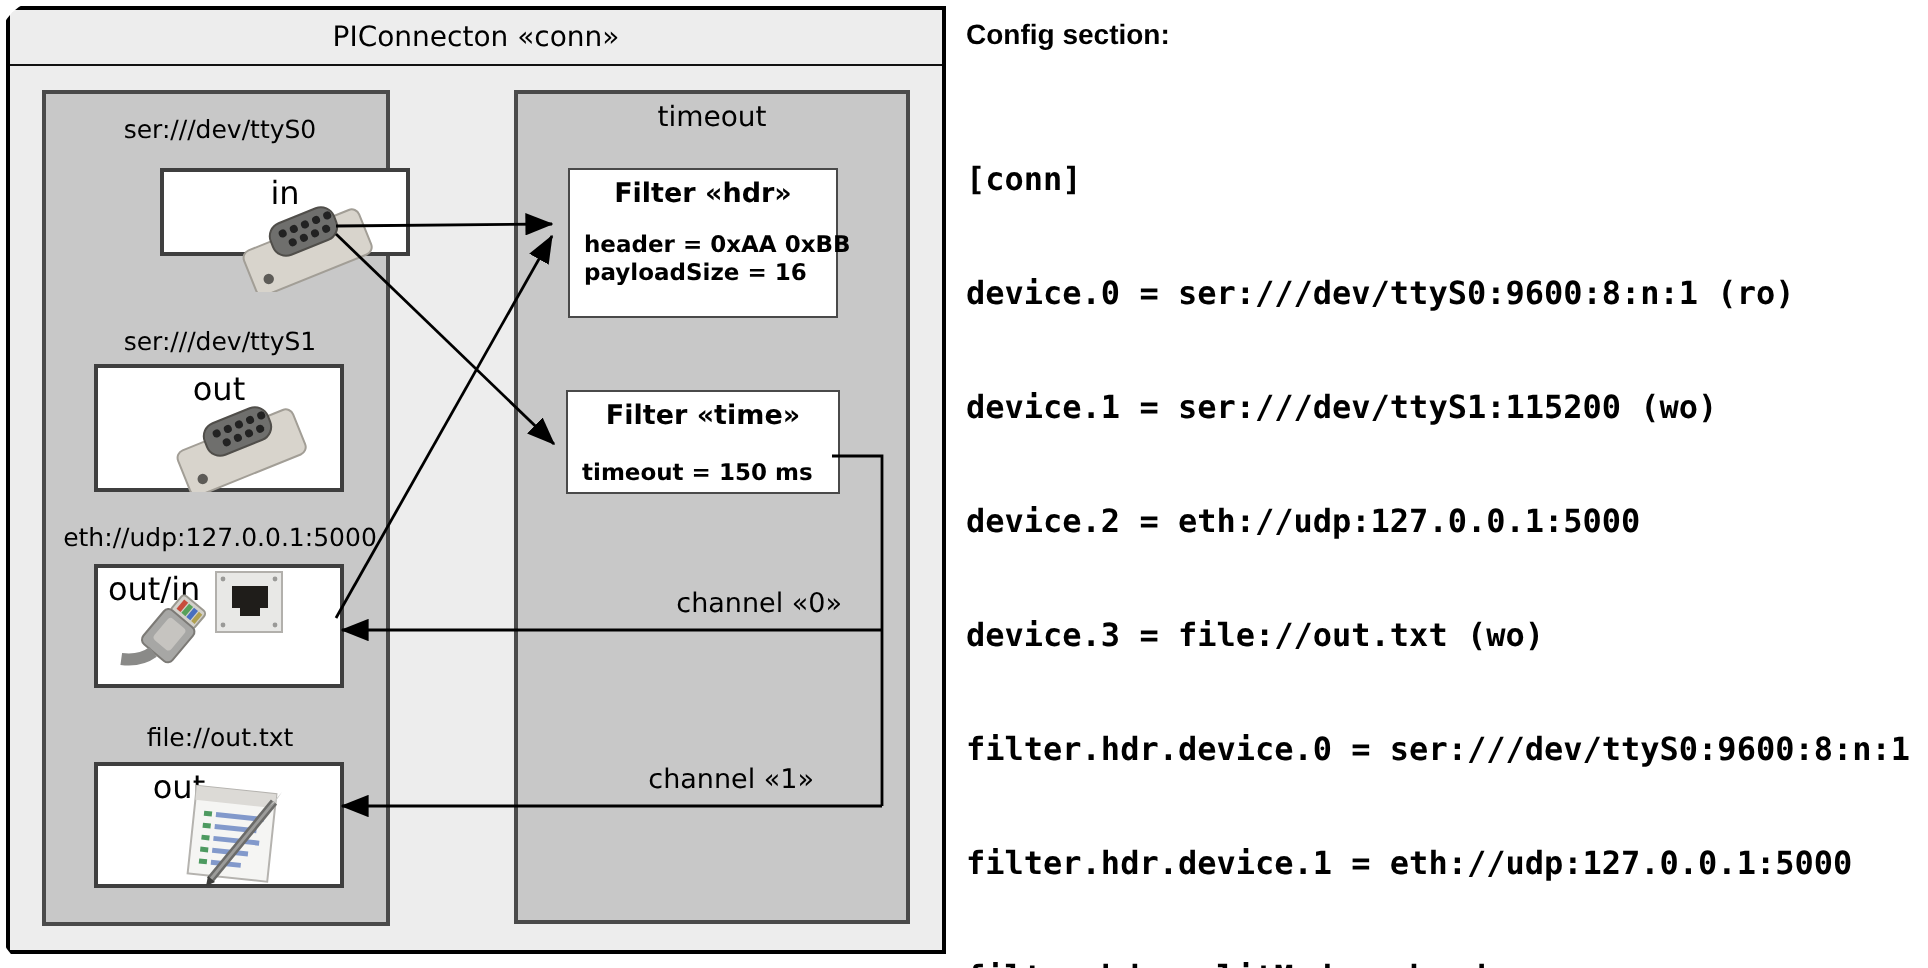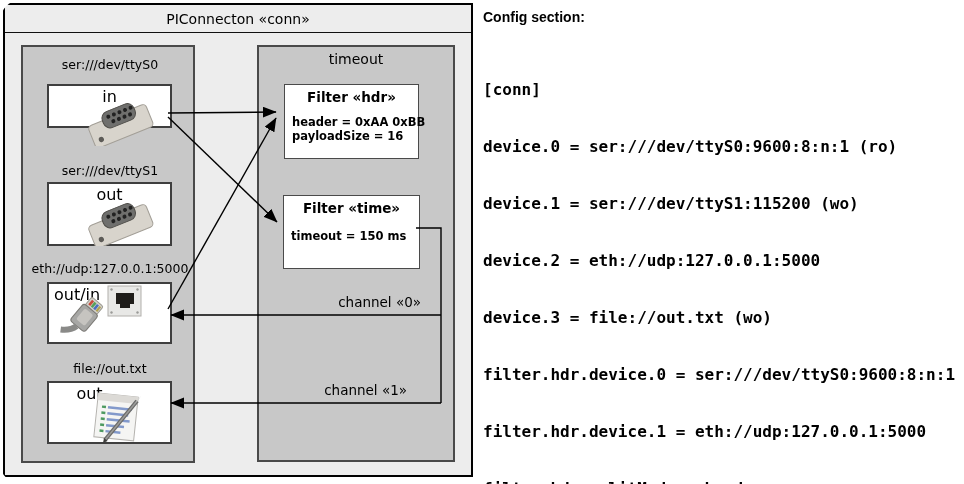--- a/index.html
+++ b/index.html
@@ -42,21 +42,21 @@
 
 <div id="stage">
 
   <div class="abs outer-box">
     <div class="abs conn-title">PIConnecton «conn»</div>
     <div class="abs title-sep"></div>
 
     <div class="abs panel devices-panel">
 
       <div class="abs dev-label" style="top:10px;">ser:///dev/ttyS0</div>
-      <div class="abs dev-box" style="top:37px;height:44px;">
+      <div class="abs dev-box" style="top:37px;height:44px;margin-left:33px;">
         <div class="abs port-label port-center">in</div>
         <svg class="abs" style="left:32px;top:12px;" width="80" height="48" viewBox="0 0 80 48">
           <g transform="rotate(-22 40 26)">
             <rect x="8" y="16" width="62" height="24" rx="4" fill="#d8d4cc" stroke="#a29e96"></rect>
             <rect x="24" y="9" width="34" height="17" rx="7" fill="#6f6f6d" stroke="#504e4a"></rect>
             <circle cx="31" cy="14.5" r="2" fill="#222"></circle>
               <circle cx="37" cy="14.5" r="2" fill="#222"></circle>
             <circle cx="43" cy="14.5" r="2" fill="#222"></circle>
               <circle cx="49" cy="14.5" r="2" fill="#222"></circle>
             <circle cx="55" cy="14.5" r="2" fill="#222"></circle>
@@ -145,21 +145,21 @@
       <div class="abs filters-title">timeout</div>
 
       <div class="abs filter-box" style="left:25px;top:37px;width:135px;height:75px;">
         <div class="abs filter-title">Filter «hdr»</div>
         <div class="abs filter-props" style="top:30px;">
           <div>header = 0xAA 0xBB</div>
           <div>payloadSize = 16</div>
         </div>
       </div>
 
-      <div class="abs filter-box" style="left:24px;top:148px;width:137px;height:74px;">
+      <div class="abs filter-box" style="left:24px;top:148px;width:137px;height:52px;">
         <div class="abs filter-title">Filter «time»</div>
         <div class="abs filter-props" style="top:33px;">
           <div>timeout = 150 ms</div>
         </div>
       </div>
 
       <div class="abs chan-label" style="left:62px;top:247px;">channel «0»</div>
       <div class="abs chan-label" style="left:48px;top:335px;">channel «1»</div>
     </div>
   </div>

